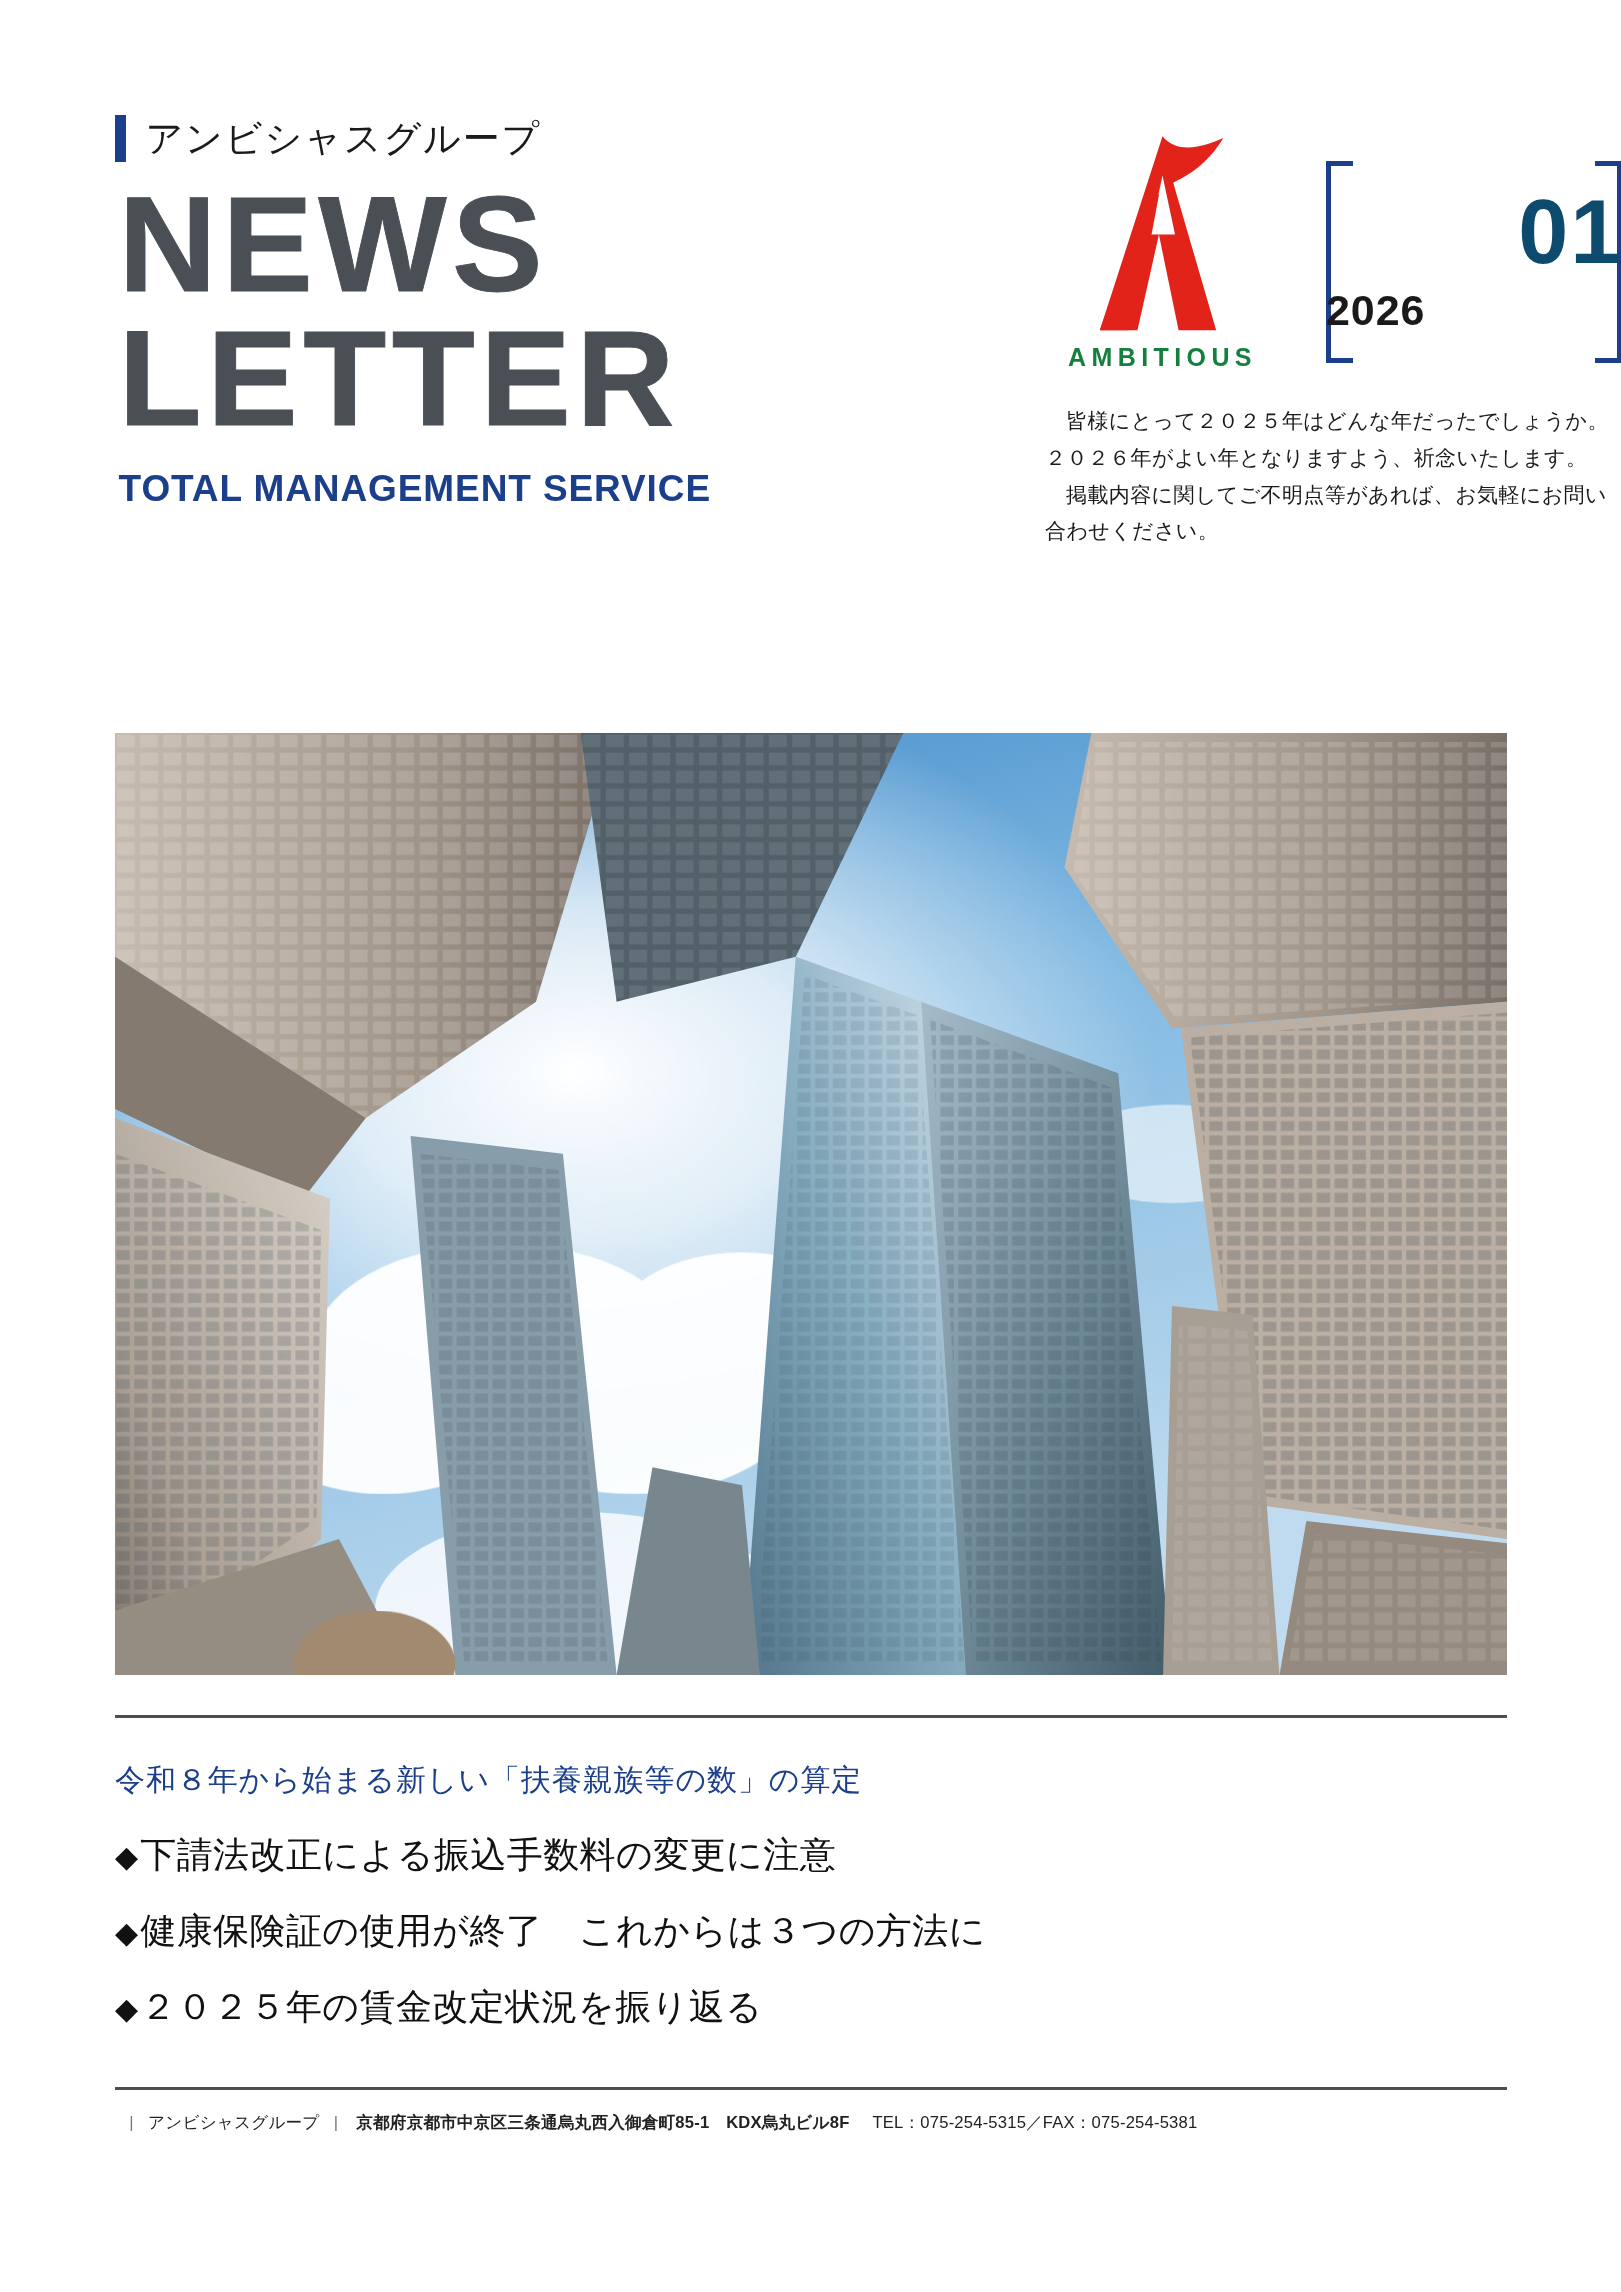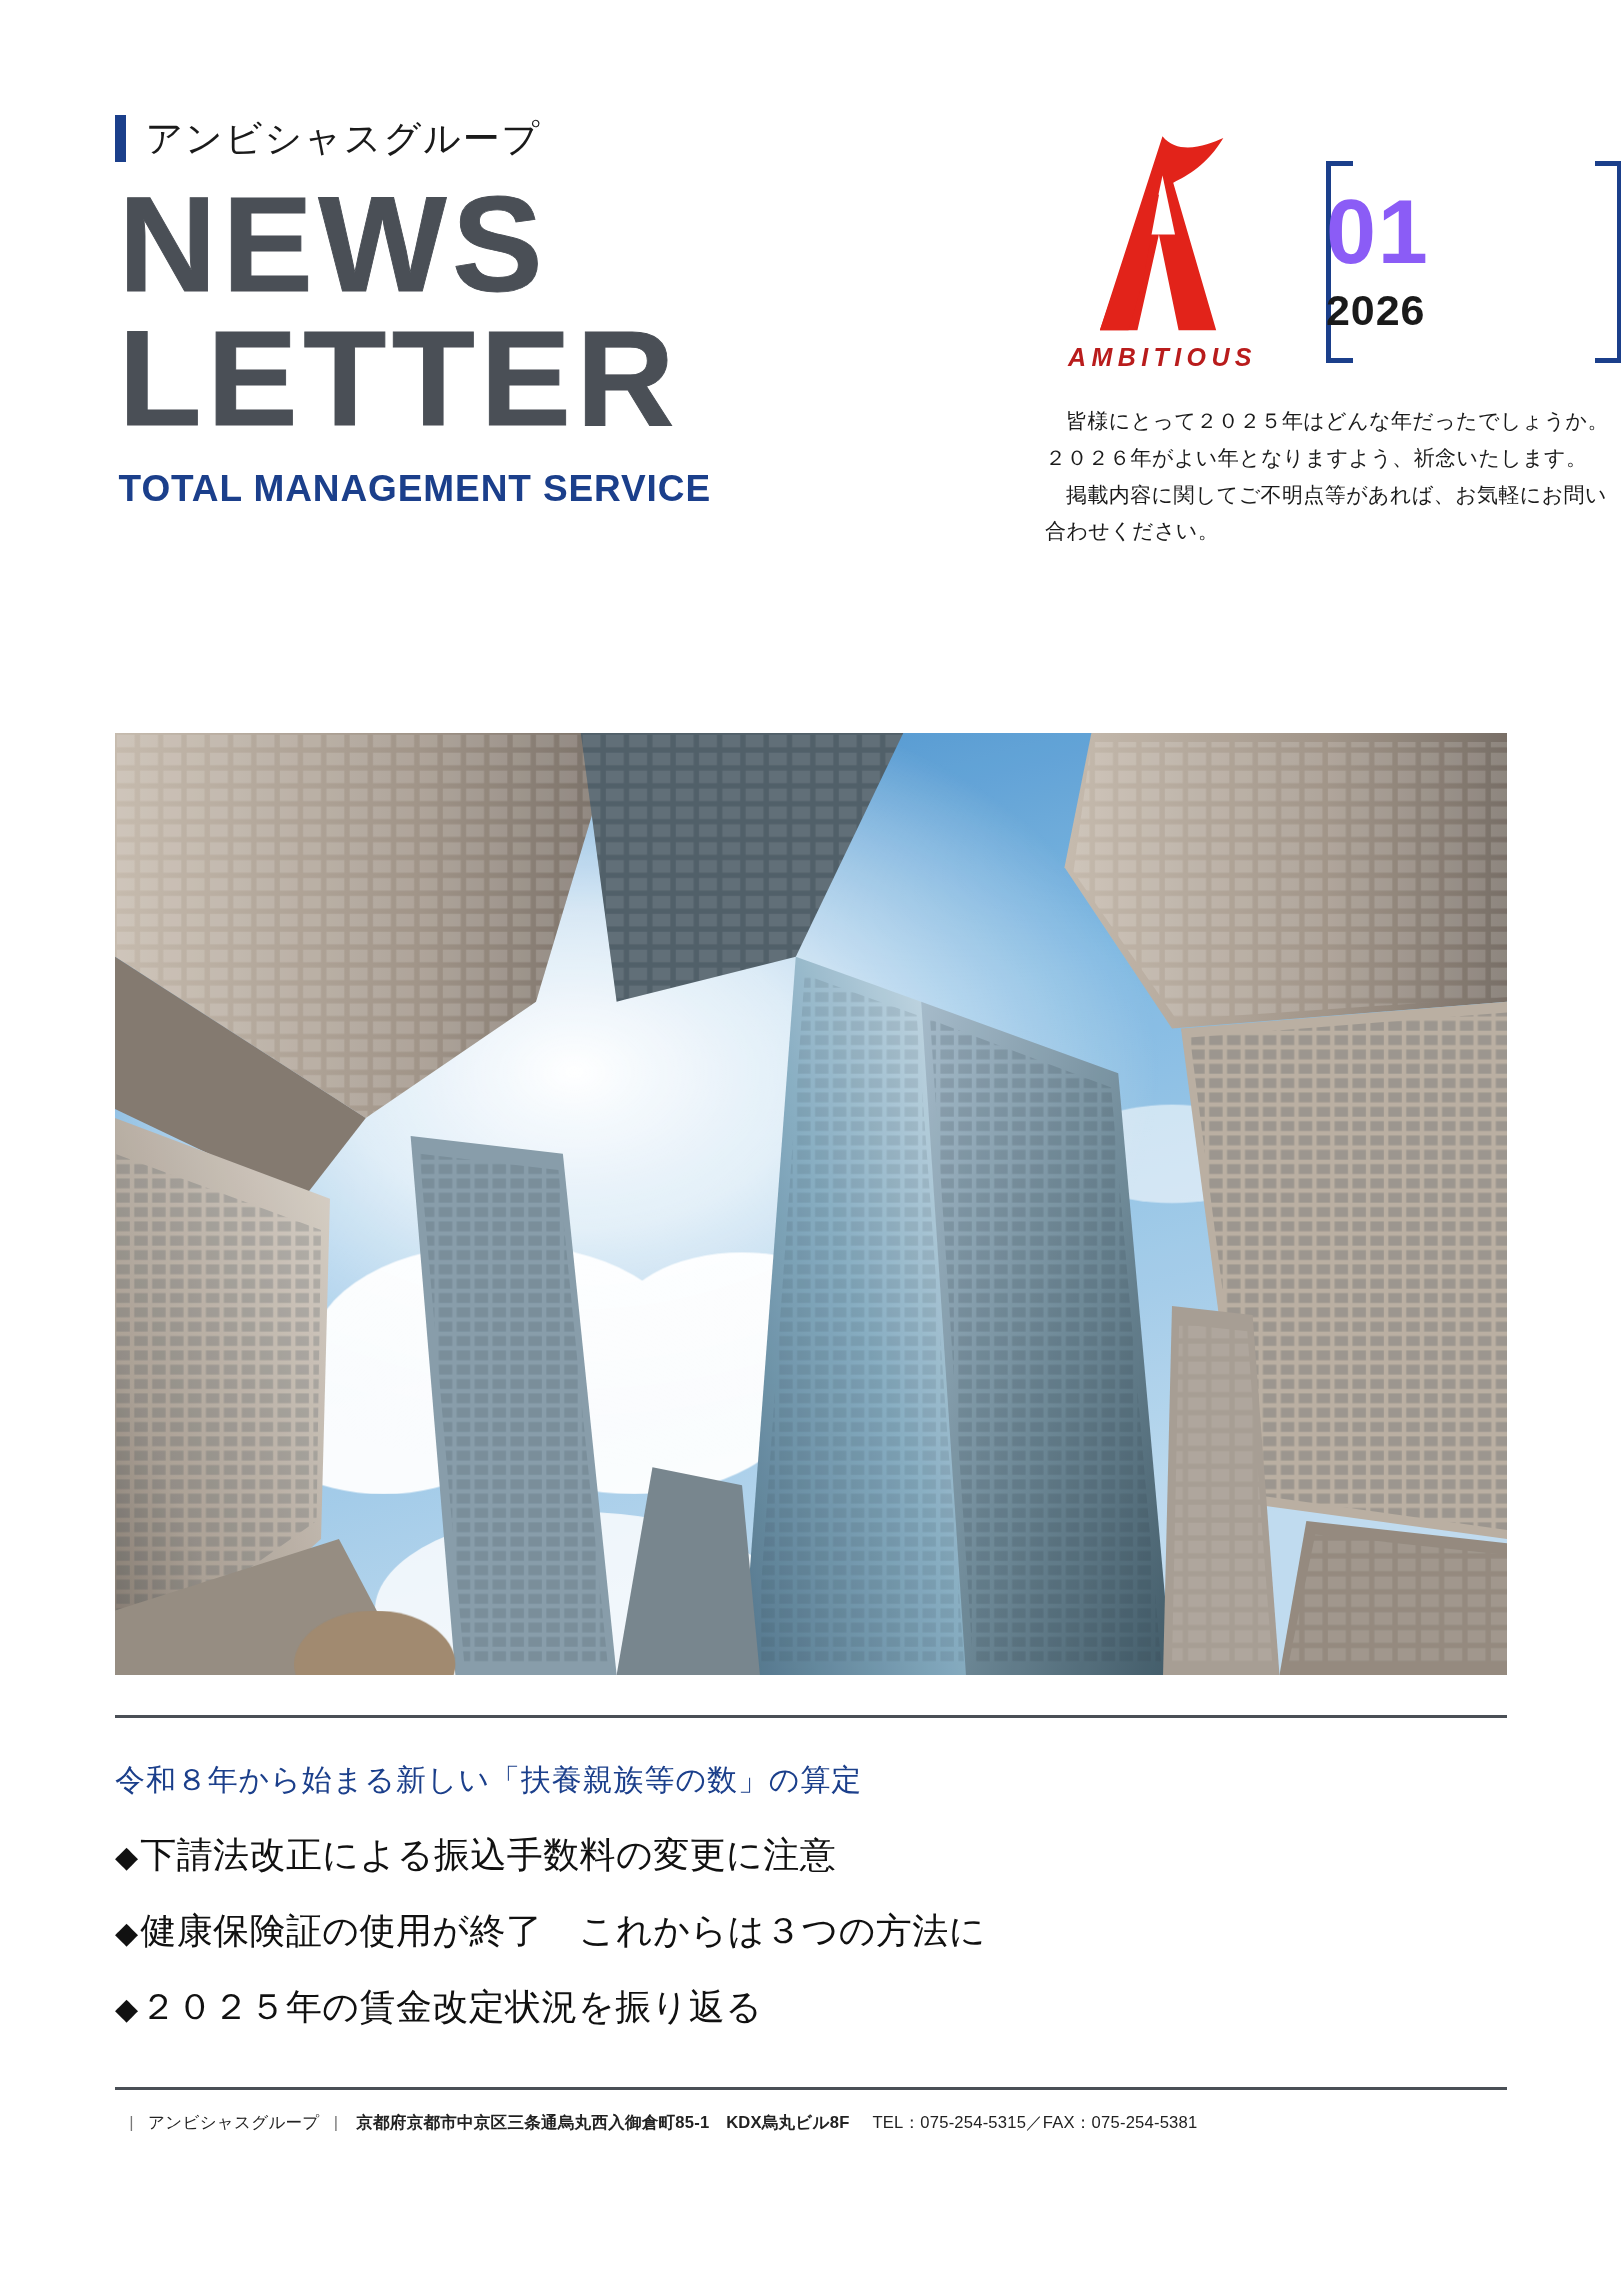--- a/index.html
+++ b/index.html
@@ -79,22 +79,21 @@
     height: 210px;
     margin: 0 auto;
     position: relative;
   }
   .logo-mark svg { display: block; }
   .logo-text {
     margin-top: 3.6px;
     font-size: 25px;
     font-weight: 700;
     letter-spacing: 5.4px;
-    color: #b91c1c;
-    font-style: italic;
+    color: #15803d;
   }
 
   .issue-box {
     position: absolute;
     left: 1211px;
     top: 54px;
     width: 296px;
     height: 202px;
   }
   .bracket {
@@ -104,24 +103,24 @@
     height: 202px;
     border-top: 5.4px solid #1b3f8b;
     border-bottom: 5.4px solid #1b3f8b;
   }
   .bracket.left { left: 0; border-left: 5.4px solid #1b3f8b; }
   .bracket.right { right: 0; border-right: 5.4px solid #1b3f8b; }
   .issue-num {
     position: absolute;
     left: 0; right: 0;
     top: 19.7px;
-    text-align: left;
+    text-align: right;
     font-size: 90px;
     font-weight: 700;
-    color: #8b5cf6;
+    color: #0c4a6e;
     letter-spacing: 1.8px;
   }
   .issue-year {
     position: absolute;
     left: 0; right: 0;
     top: 125px;
     text-align: left;
     font-size: 43px;
     font-weight: 700;
     color: #1a1a1a;

